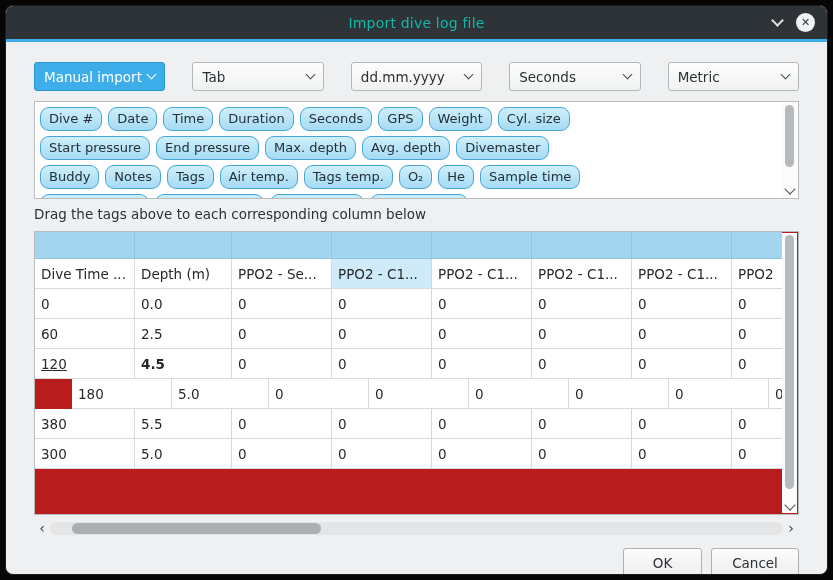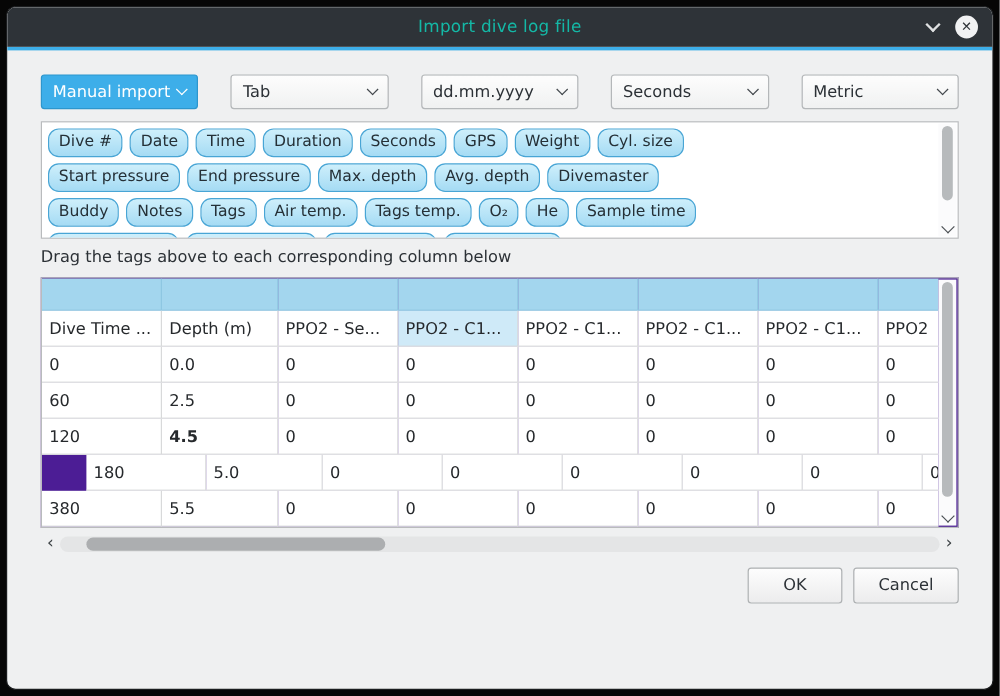--- a/index.html
+++ b/index.html
@@ -33,21 +33,21 @@
 
   
   .vsb{position:absolute;top:1px;right:1px;bottom:1px;width:15px;background:#fbfbfc}
   .vsb .thumb{position:absolute;left:3px;width:9px;background:#b7babc;border-radius:5px}
   .sb-arrow{position:absolute;bottom:4px;left:50%;width:8px;height:8px;border-right:1.6px solid #4a4f53;border-bottom:1.6px solid #4a4f53;
             transform:translateX(-50%) rotate(45deg);cursor:pointer}
 
   .instruction{margin-top:6px;flex:none;font-size:13.5px;color:#2c3136;height:18px;line-height:18px}
 
   
-  .tablebox{margin-top:8px;height:209px;flex:none;border:1px solid #b9bbbd;background:#4c1d95;position:relative;overflow:hidden}
+  .tablebox{margin-top:8px;height:284px;flex:none;border:1px solid #b9bbbd;background:#b91c1c;position:relative;overflow:hidden}
   .tgrid{position:absolute;left:0;top:0;right:16px;bottom:0;overflow:hidden}
   .trow{display:flex;height:30px}
   .trow.drop{height:27px}
   .cell{flex:none;border-right:1px solid #d8d9da;border-bottom:1px solid #d8d9da;padding:0 6px;display:flex;align-items:center;
         font-size:13.5px;color:#26292c;white-space:nowrap;overflow:hidden;background:#fff}
   .trow.drop .cell{background:#a3d6ee;border-right:1px solid #8ec7e2;border-bottom:1px solid #8ec7e2}
   .cell.hcellhl{background:#cfeaf8}
 
   
   .hscroll{margin-top:6px;height:15px;flex:none;display:flex;align-items:center}
@@ -180,21 +180,21 @@
             <div class="cell" style="width: 100px;">60</div>
             <div class="cell" style="width: 97px;">2.5</div>
             <div class="cell" style="width: 100px;">0</div>
             <div class="cell" style="width: 100px;">0</div>
             <div class="cell" style="width: 100px;">0</div>
             <div class="cell" style="width: 100px;">0</div>
             <div class="cell" style="width: 100px;">0</div>
             <div class="cell" style="width: 110px;">0</div>
           </div>
           <div class="trow">
-            <div class="cell" style="width: 100px;">120</div>
+            <div class="cell" style="width: 100px; text-decoration: underline;">120</div>
             <div class="cell" style="width: 97px; font-weight: bold;">4.5</div>
             <div class="cell" style="width: 100px;">0</div>
             <div class="cell" style="width: 100px;">0</div>
             <div class="cell" style="width: 100px;">0</div>
             <div class="cell" style="width: 100px;">0</div>
             <div class="cell" style="width: 100px;">0</div>
             <div class="cell" style="width: 110px;">0</div>
           </div>
           <div class="trow">
             <div class="cell" style="width: 100px; margin-left: 37px;">180</div>

